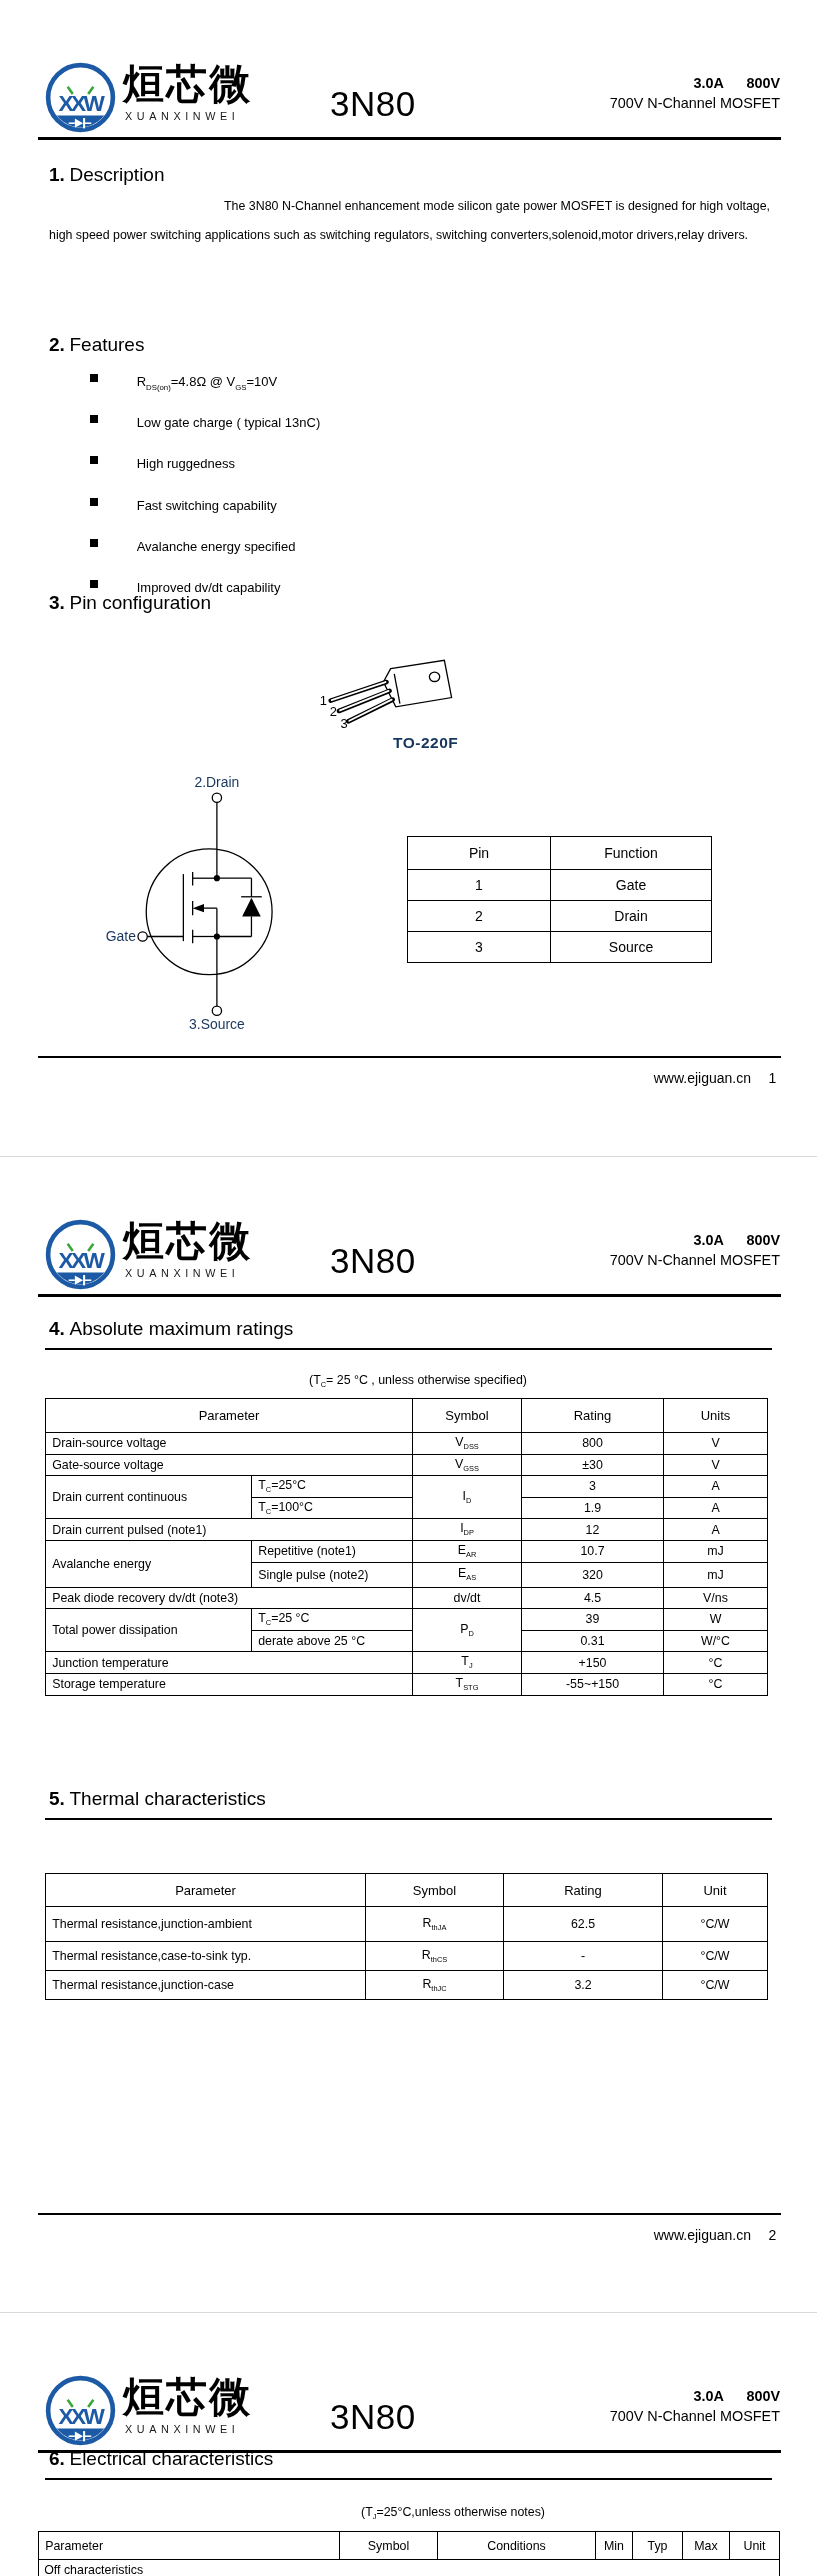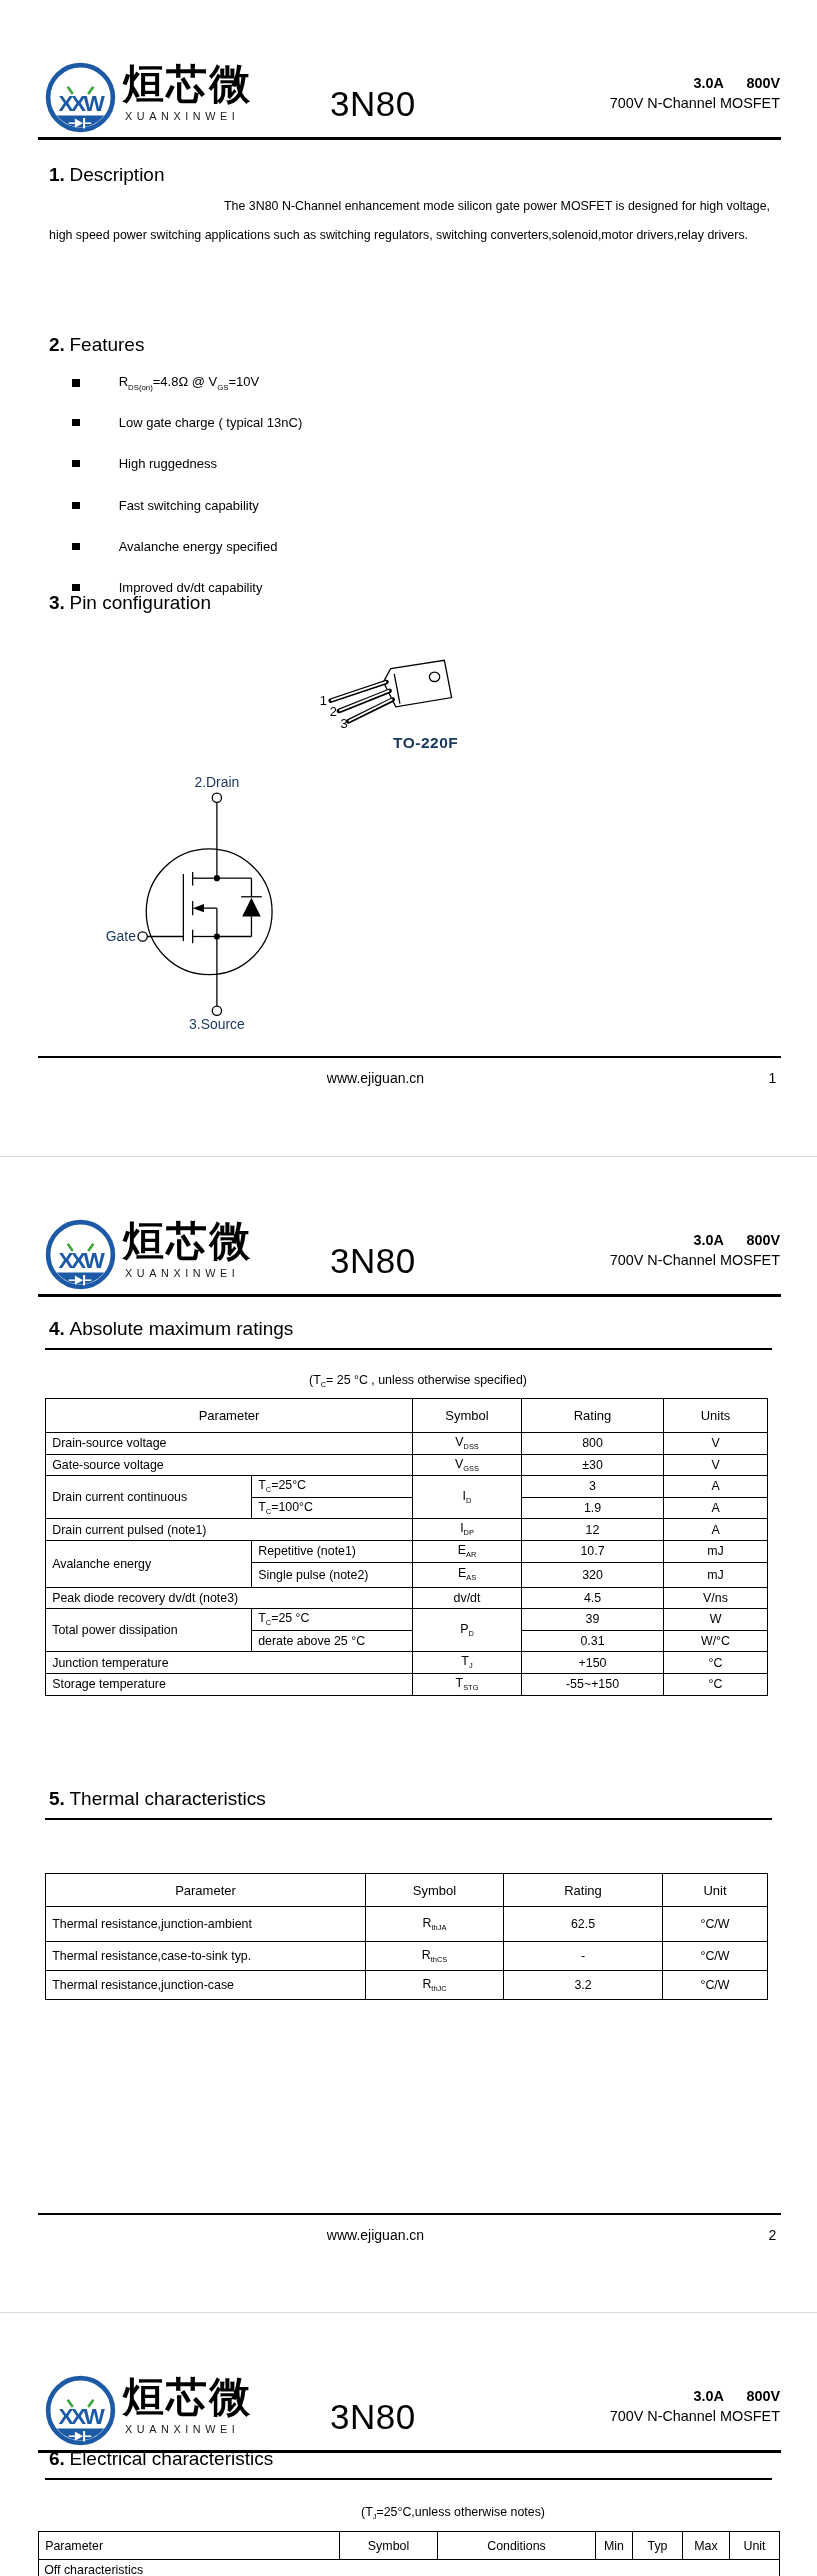--- a/index.html
+++ b/index.html
@@ -16,40 +16,40 @@
   .hdr-right{left:515px;top:75px;width:265px;text-align:right}
   .hdr-rating{font-size:14.4px;font-weight:bold;word-spacing:7.2px}
   .hdr-sub{font-size:14.4px;margin-top:4.1px}
   .rule{background:#000}
   .hdr-rule{left:38px;top:137px;width:743px;height:2.6px}
   
   .h2{font-size:19px;white-space:nowrap}
   .hnum{font-weight:bold;margin-right:4.6px}
   
   .para{font-size:12.4px;line-height:29px;text-align:justify;text-indent:175px}
-  .feat-item{left:72px;display:flex;align-items:center}
+  .feat-item{left:90px;display:flex;}
   .bullet{width:7.7px;height:7.7px;background:#000;flex:none}
   .feat-text{font-size:13px;margin-left:39px;white-space:nowrap}
   sub{font-size:0.6em}
   .note{font-size:12.4px;text-align:left}
   
   table.dt{border-collapse:collapse;table-layout:fixed;position:absolute;border:1.5px solid #000;background:#fff}
   .dt th,.dt td{border:1px solid #000;padding:0 3.1px;text-align:center;font-weight:normal;overflow:hidden}
   .dt .pl{text-align:left;padding-left:6.2px}
   #pintable th,#pintable td{font-size:14px}
   #abstable th{font-size:13px}
   #abstable td{font-size:12.4px}
   #thermtable th{font-size:13px}
   #thermtable td{font-size:12.4px}
   #electable th{font-size:12.4px}
   #electable td{font-size:12px}
   #electable tr.sec td{text-align:left;padding-left:5.2px;font-size:12.4px;border-top:1.5px solid #000;border-bottom:1.5px solid #000}
   
   .foot-rule{left:38px;top:1056px;width:743px;height:2.1px}
-  .foot-url{left:0;top:1070px;width:751px;text-align:center;font-size:14px}
+  .foot-url{left:0;top:1070px;width:751px;text-align:right;font-size:14px}
   .foot-num{left:761px;top:1070px;width:23px;text-align:center;font-size:14px}
   .pkg-label{font-size:15.5px;font-weight:bold;color:#17365d;letter-spacing:0.5px}
 </style>
 </head>
 <body>
 
 <div class="page" id="pg1">
 
   <div class="abs logo">
     <svg width="73" height="73" viewBox="0 0 142 142">
@@ -162,20 +162,44 @@
     </g>
     <polygon points="190,250 190,266 168,258" fill="#000"></polygon>
     <polygon points="282,238 264,274 300,274" fill="#000"></polygon>
     <circle cx="215" cy="200" r="6" fill="#000"></circle>
     <circle cx="215" cy="313" r="6" fill="#000"></circle>
     <text x="215" y="24" text-anchor="middle" font-size="27" fill="#17365d">2.Drain</text>
     <text x="58" y="322" text-anchor="end" font-size="27" fill="#17365d">1.Gate</text>
     <text x="215" y="492" text-anchor="middle" font-size="27" fill="#17365d">3.Source</text>
   </svg>
 
+  <table class="dt" id="pintable" style="left:407px;top:836px;width:304px">
+    <colgroup>
+        <col style="width:143px">
+        <col style="width:161px">
+      </colgroup>
+    <tbody>
+        <tr style="height:33px">
+          <th>Pin</th>
+          <th>Function</th>
+        </tr>
+    <tr style="height:31px">
+          <td>1</td>
+          <td>Gate</td>
+        </tr>
+    <tr style="height:31px">
+          <td>2</td>
+          <td>Drain</td>
+        </tr>
+    <tr style="height:31px">
+          <td>3</td>
+          <td>Source</td>
+        </tr>
+  </tbody>
+    </table>
 
   <div class="abs rule foot-rule"></div>
   <div class="abs foot-url">www.ejiguan.cn</div>
   <div class="abs foot-num">1</div>
 </div>
 
 <div class="pagesep" style="top:1156px"></div>
 
 <div class="page" id="pg2">
 

